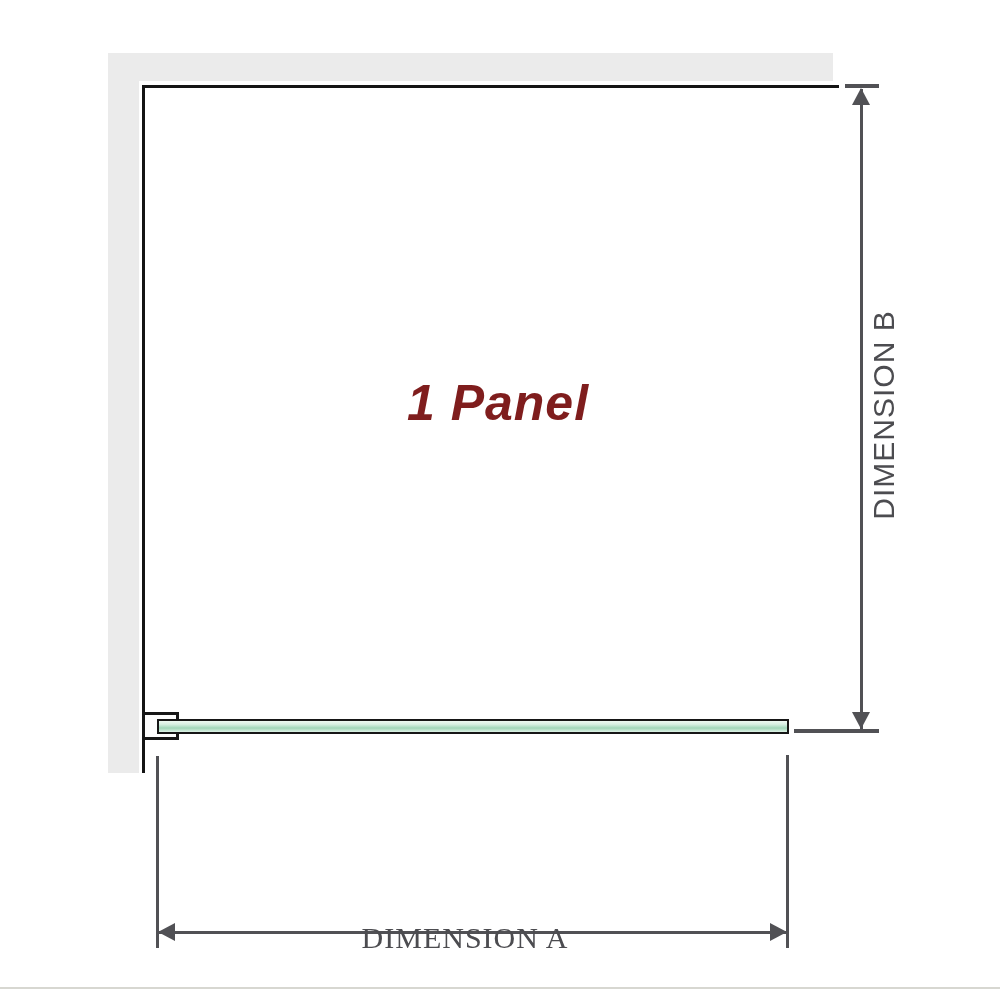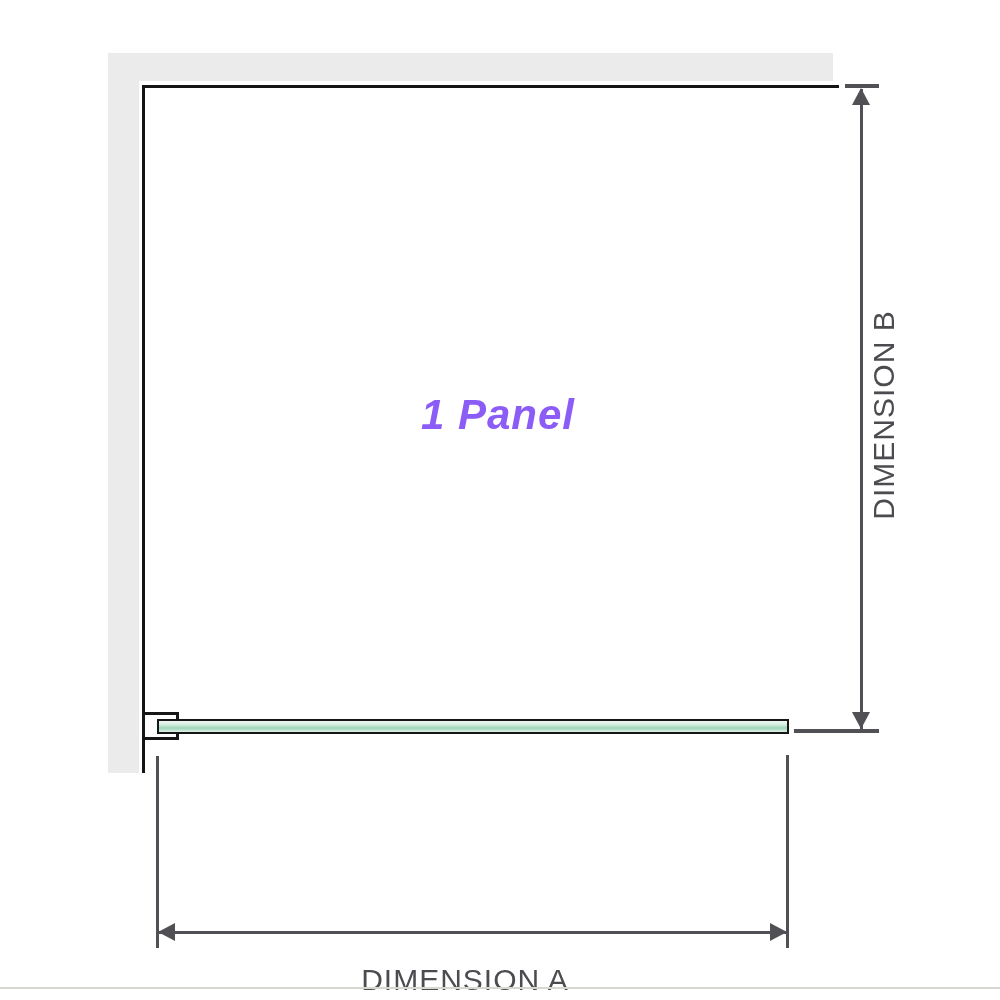--- a/index.html
+++ b/index.html
@@ -72,43 +72,44 @@
     border-right: 17px solid #515155;
   }
   #dima-arrow-right {
     left: 770px; top: 923px;
     border-top: 9px solid transparent; border-bottom: 9px solid transparent;
     border-left: 17px solid #515155;
   }
 
   
   #panel-label {
-    left: 498px; top: 415px;
+    left: 498px; top: 403px;
     transform: translate(-50%, -50%);
-    font-size: 42px;
+    font-size: 50px;
     font-style: italic;
     font-weight: 600;
     letter-spacing: 1px;
-    color: #8b5cf6;
+    color: #7f1d1d;
     white-space: nowrap;
   }
   .dim-label {
     font-size: 30px;
     font-weight: 400;
     letter-spacing: 1px;
     color: #4c4c50;
     white-space: nowrap;
   }
   #dimb-label {
     left: 884px; top: 415px;
     transform: translate(-50%, -50%) rotate(-90deg);
   }
   #dima-label {
-    left: 465px; top: 980px;
+    left: 465px; top: 938px;
     transform: translate(-50%, -50%);
+    font-family: Liberation Serif, serif;
   }
 
   
   #baseline {
     left: 0; top: 987px; width: 1000px; height: 2px;
     background: #d7d7d1;
   }
 </style>
 </head>
 <body>

